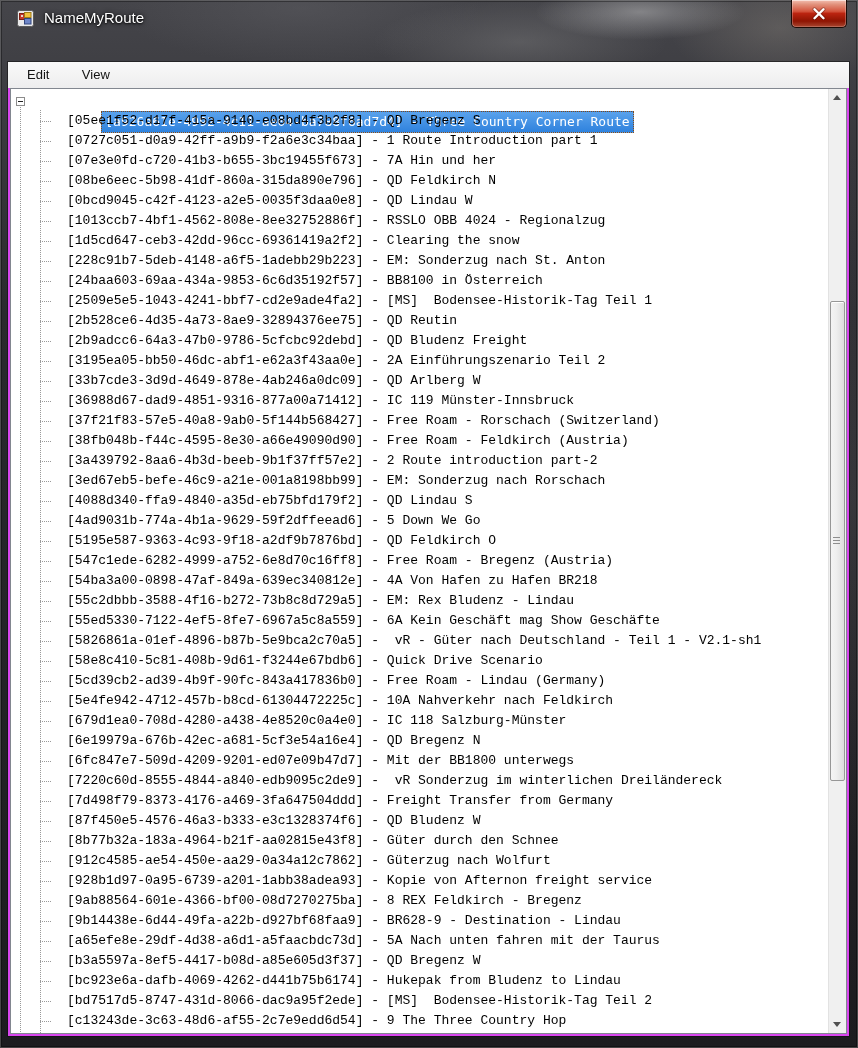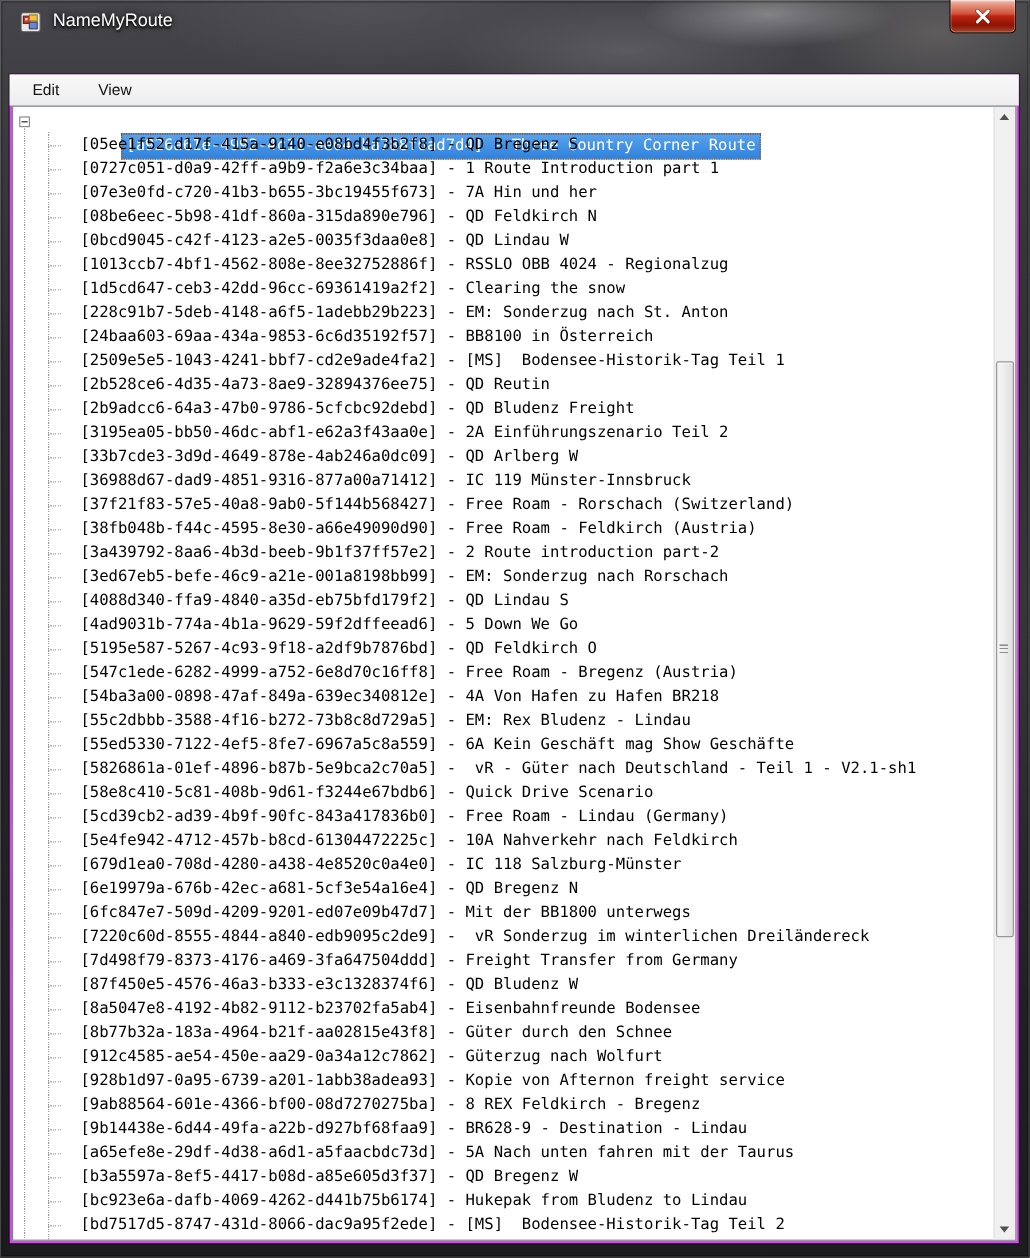--- a/index.html
+++ b/index.html
@@ -39,21 +39,21 @@
   .menu-item{display:inline-block;padding:5px 9px 0 9px;margin-left:10px;font-size:13px;
              color:#121212;cursor:default;}
 
   
   .treeview{position:absolute;left:2px;right:2px;top:26px;bottom:2px;
     background:#fff;border:1px solid #828790;overflow:hidden;}
   .tree-rows{position:absolute;left:0;top:2px;right:18px;}
   .trow{position:relative;height:20px;line-height:20px;white-space:pre;
         font-family:"DejaVu Sans Mono","Liberation Mono",monospace;font-size:13px;color:#000;
         cursor:default;}
-  .trow.child{padding-left:56px;}
+  .trow.child{padding-left:56px;font-family:Liberation Mono, monospace;}
   .trow.child::before{content:"";position:absolute;left:29px;top:10px;width:11px;height:1px;
         background:repeating-linear-gradient(90deg,#999 0 1px,transparent 1px 2px);}
   .trow.root{padding-left:16px;}
   .guide{position:absolute;width:1px;
         background:repeating-linear-gradient(180deg,#999 0 1px,transparent 1px 2px);}
   .guide.lvl0{left:9px;top:18px;bottom:0;}
   .guide.lvl1{left:29px;top:21px;bottom:0;}
   .expander{position:absolute;left:5px;top:6px;width:9px;height:9px;background:#fff;
         border:1px solid #8c8c8c;box-sizing:border-box;cursor:pointer;}
   .expander::after{content:"";position:absolute;left:1px;top:3px;width:5px;height:1px;background:#222;}
@@ -129,36 +129,35 @@
           <div class="trow child"><span>[2b9adcc6-64a3-47b0-9786-5cfcbc92debd] - QD Bludenz Freight</span></div>
           <div class="trow child"><span>[3195ea05-bb50-46dc-abf1-e62a3f43aa0e] - 2A Einführungszenario Teil 2</span></div>
           <div class="trow child"><span>[33b7cde3-3d9d-4649-878e-4ab246a0dc09] - QD Arlberg W</span></div>
           <div class="trow child"><span>[36988d67-dad9-4851-9316-877a00a71412] - IC 119 Münster-Innsbruck</span></div>
           <div class="trow child"><span>[37f21f83-57e5-40a8-9ab0-5f144b568427] - Free Roam - Rorschach (Switzerland)</span></div>
           <div class="trow child"><span>[38fb048b-f44c-4595-8e30-a66e49090d90] - Free Roam - Feldkirch (Austria)</span></div>
           <div class="trow child"><span>[3a439792-8aa6-4b3d-beeb-9b1f37ff57e2] - 2 Route introduction part-2</span></div>
           <div class="trow child"><span>[3ed67eb5-befe-46c9-a21e-001a8198bb99] - EM: Sonderzug nach Rorschach</span></div>
           <div class="trow child"><span>[4088d340-ffa9-4840-a35d-eb75bfd179f2] - QD Lindau S</span></div>
           <div class="trow child"><span>[4ad9031b-774a-4b1a-9629-59f2dffeead6] - 5 Down We Go</span></div>
-          <div class="trow child"><span>[5195e587-5267-4c93-9f18-a2df9b7876bd] - QD Feldkirch O</span></div>
+          <div class="trow child"><span>[5195e587-9363-4c93-9f18-a2df9b7876bd] - QD Feldkirch O</span></div>
           <div class="trow child"><span>[547c1ede-6282-4999-a752-6e8d70c16ff8] - Free Roam - Bregenz (Austria)</span></div>
           <div class="trow child"><span>[54ba3a00-0898-47af-849a-639ec340812e] - 4A Von Hafen zu Hafen BR218</span></div>
           <div class="trow child"><span>[55c2dbbb-3588-4f16-b272-73b8c8d729a5] - EM: Rex Bludenz - Lindau</span></div>
           <div class="trow child"><span>[55ed5330-7122-4ef5-8fe7-6967a5c8a559] - 6A Kein Geschäft mag Show Geschäfte</span></div>
           <div class="trow child"><span>[5826861a-01ef-4896-b87b-5e9bca2c70a5] -  vR - Güter nach Deutschland - Teil 1 - V2.1-sh1</span></div>
           <div class="trow child"><span>[58e8c410-5c81-408b-9d61-f3244e67bdb6] - Quick Drive Scenario</span></div>
           <div class="trow child"><span>[5cd39cb2-ad39-4b9f-90fc-843a417836b0] - Free Roam - Lindau (Germany)</span></div>
           <div class="trow child"><span>[5e4fe942-4712-457b-b8cd-61304472225c] - 10A Nahverkehr nach Feldkirch</span></div>
           <div class="trow child"><span>[679d1ea0-708d-4280-a438-4e8520c0a4e0] - IC 118 Salzburg-Münster</span></div>
           <div class="trow child"><span>[6e19979a-676b-42ec-a681-5cf3e54a16e4] - QD Bregenz N</span></div>
           <div class="trow child"><span>[6fc847e7-509d-4209-9201-ed07e09b47d7] - Mit der BB1800 unterwegs</span></div>
           <div class="trow child"><span>[7220c60d-8555-4844-a840-edb9095c2de9] -  vR Sonderzug im winterlichen Dreiländereck</span></div>
           <div class="trow child"><span>[7d498f79-8373-4176-a469-3fa647504ddd] - Freight Transfer from Germany</span></div>
           <div class="trow child"><span>[87f450e5-4576-46a3-b333-e3c1328374f6] - QD Bludenz W</span></div>
-          <div class="trow child"><span>[8a5047e8-4192-4b82-9112-b23702fa5ab4] - Eisenbahnfreunde Bodensee</span></div>
           <div class="trow child"><span>[8b77b32a-183a-4964-b21f-aa02815e43f8] - Güter durch den Schnee</span></div>
           <div class="trow child"><span>[912c4585-ae54-450e-aa29-0a34a12c7862] - Güterzug nach Wolfurt</span></div>
           <div class="trow child"><span>[928b1d97-0a95-6739-a201-1abb38adea93] - Kopie von Afternon freight service</span></div>
           <div class="trow child"><span>[9ab88564-601e-4366-bf00-08d7270275ba] - 8 REX Feldkirch - Bregenz</span></div>
           <div class="trow child"><span>[9b14438e-6d44-49fa-a22b-d927bf68faa9] - BR628-9 - Destination - Lindau</span></div>
           <div class="trow child"><span>[a65efe8e-29df-4d38-a6d1-a5faacbdc73d] - 5A Nach unten fahren mit der Taurus</span></div>
           <div class="trow child"><span>[b3a5597a-8ef5-4417-b08d-a85e605d3f37] - QD Bregenz W</span></div>
           <div class="trow child"><span>[bc923e6a-dafb-4069-4262-d441b75b6174] - Hukepak from Bludenz to Lindau</span></div>
           <div class="trow child"><span>[bd7517d5-8747-431d-8066-dac9a95f2ede] - [MS]  Bodensee-Historik-Tag Teil 2</span></div>
           <div class="trow child"><span>[c13243de-3c63-48d6-af55-2c7e9edd6d54] - 9 The Three Country Hop</span></div>

